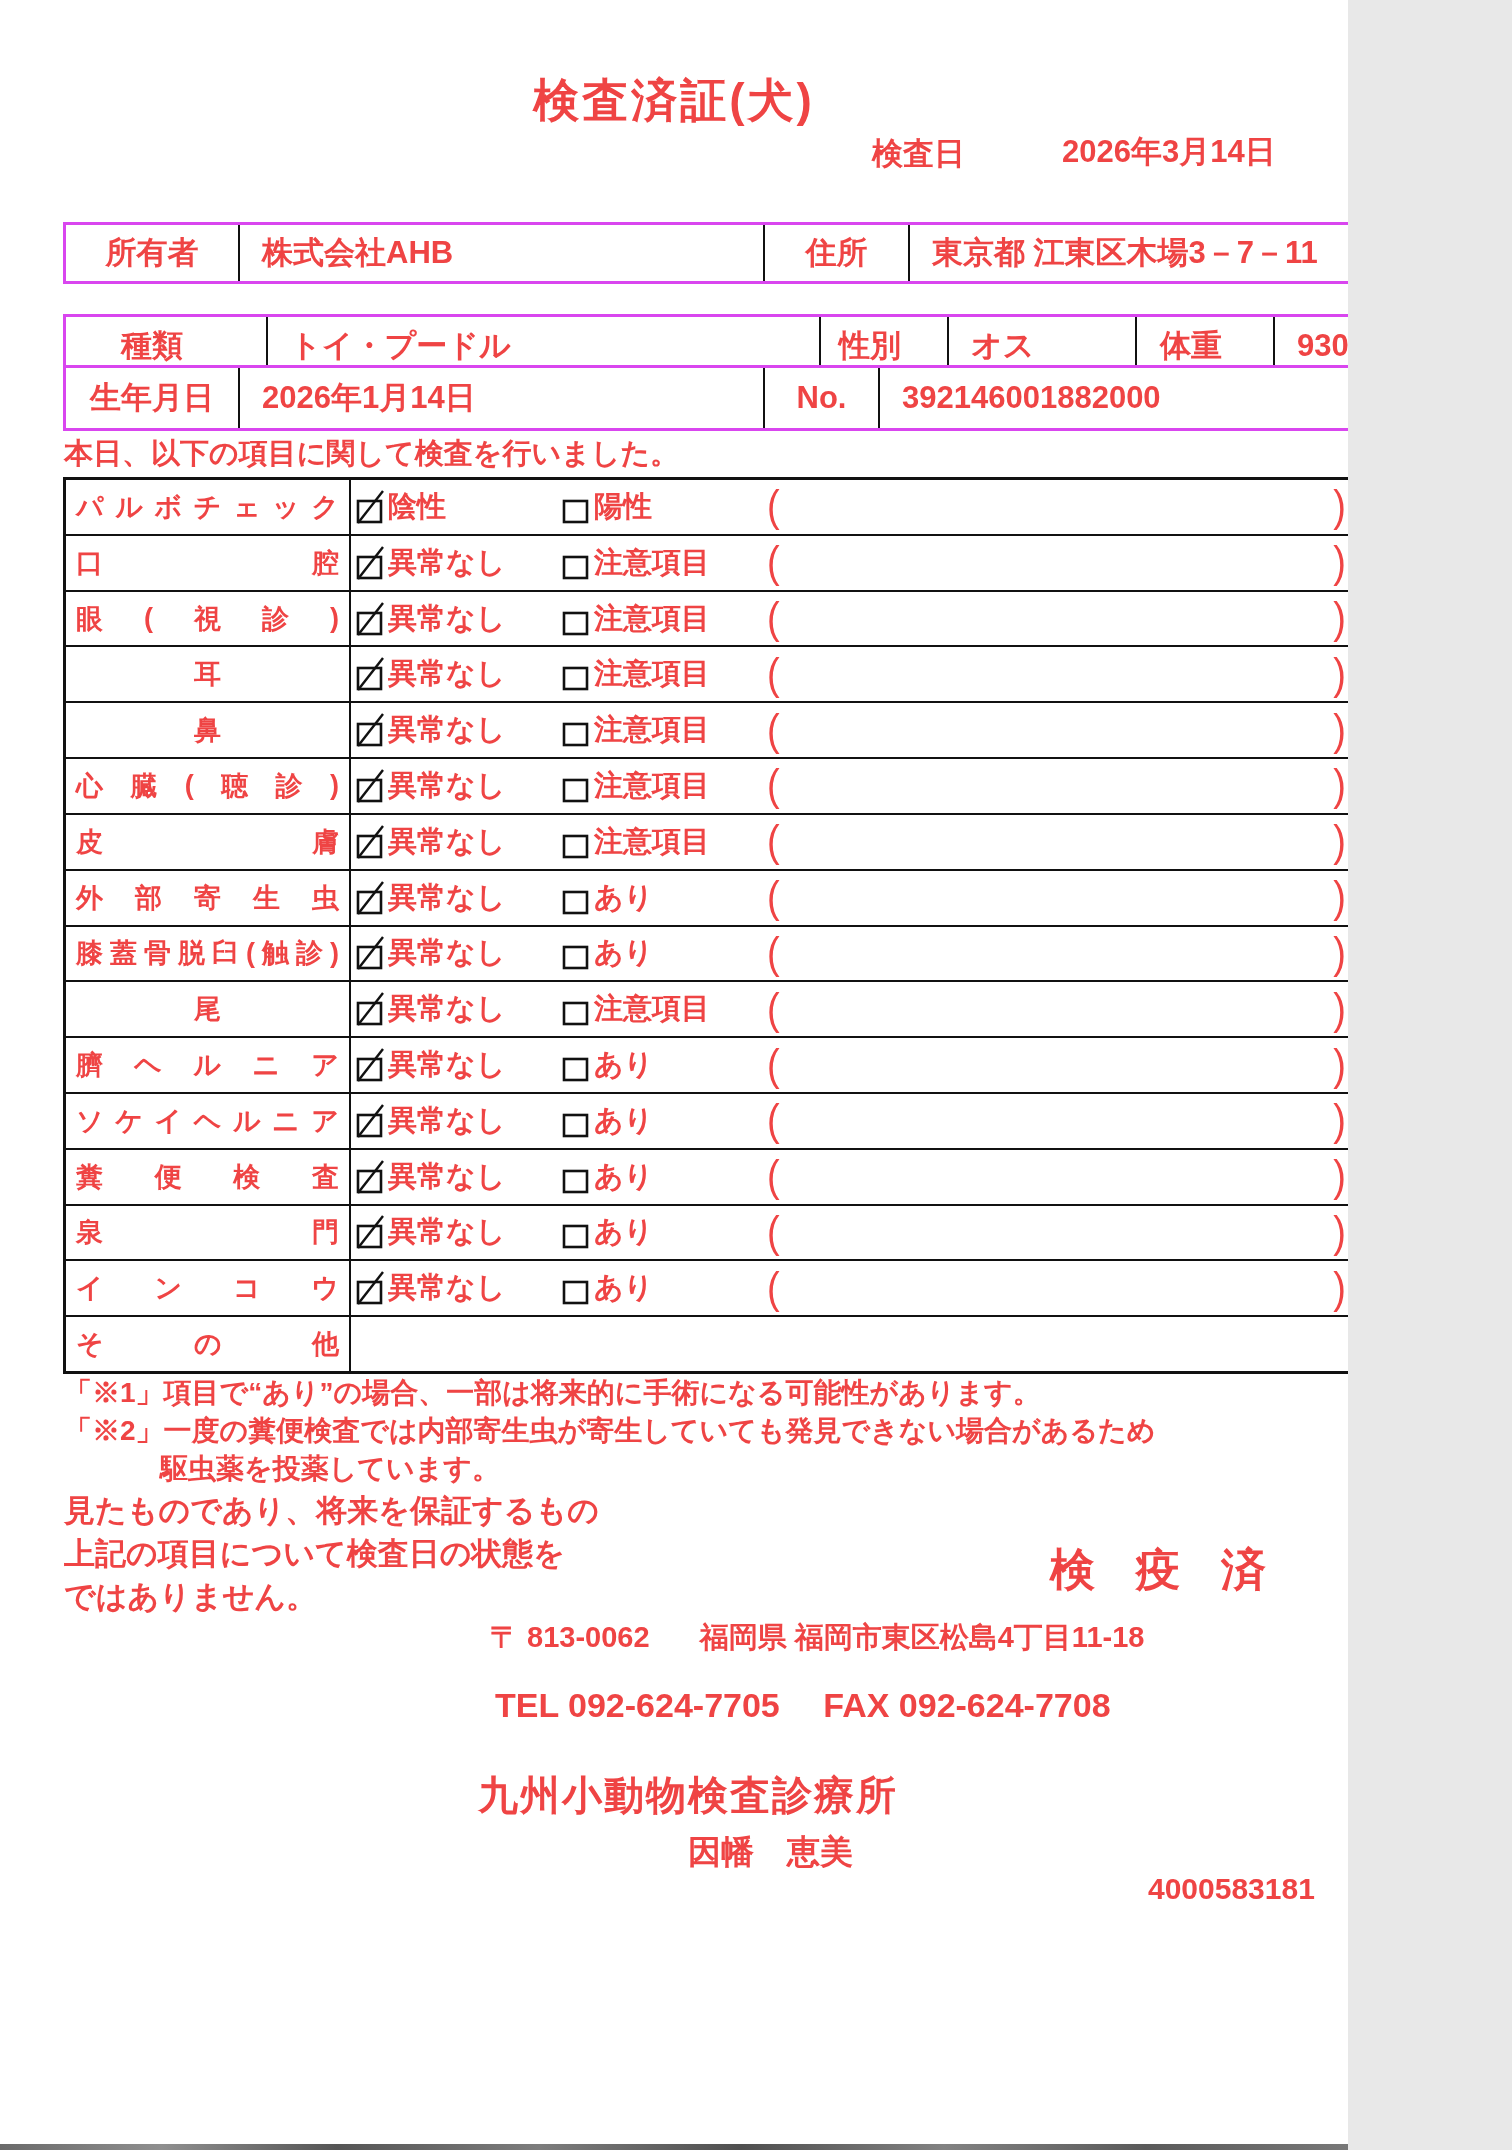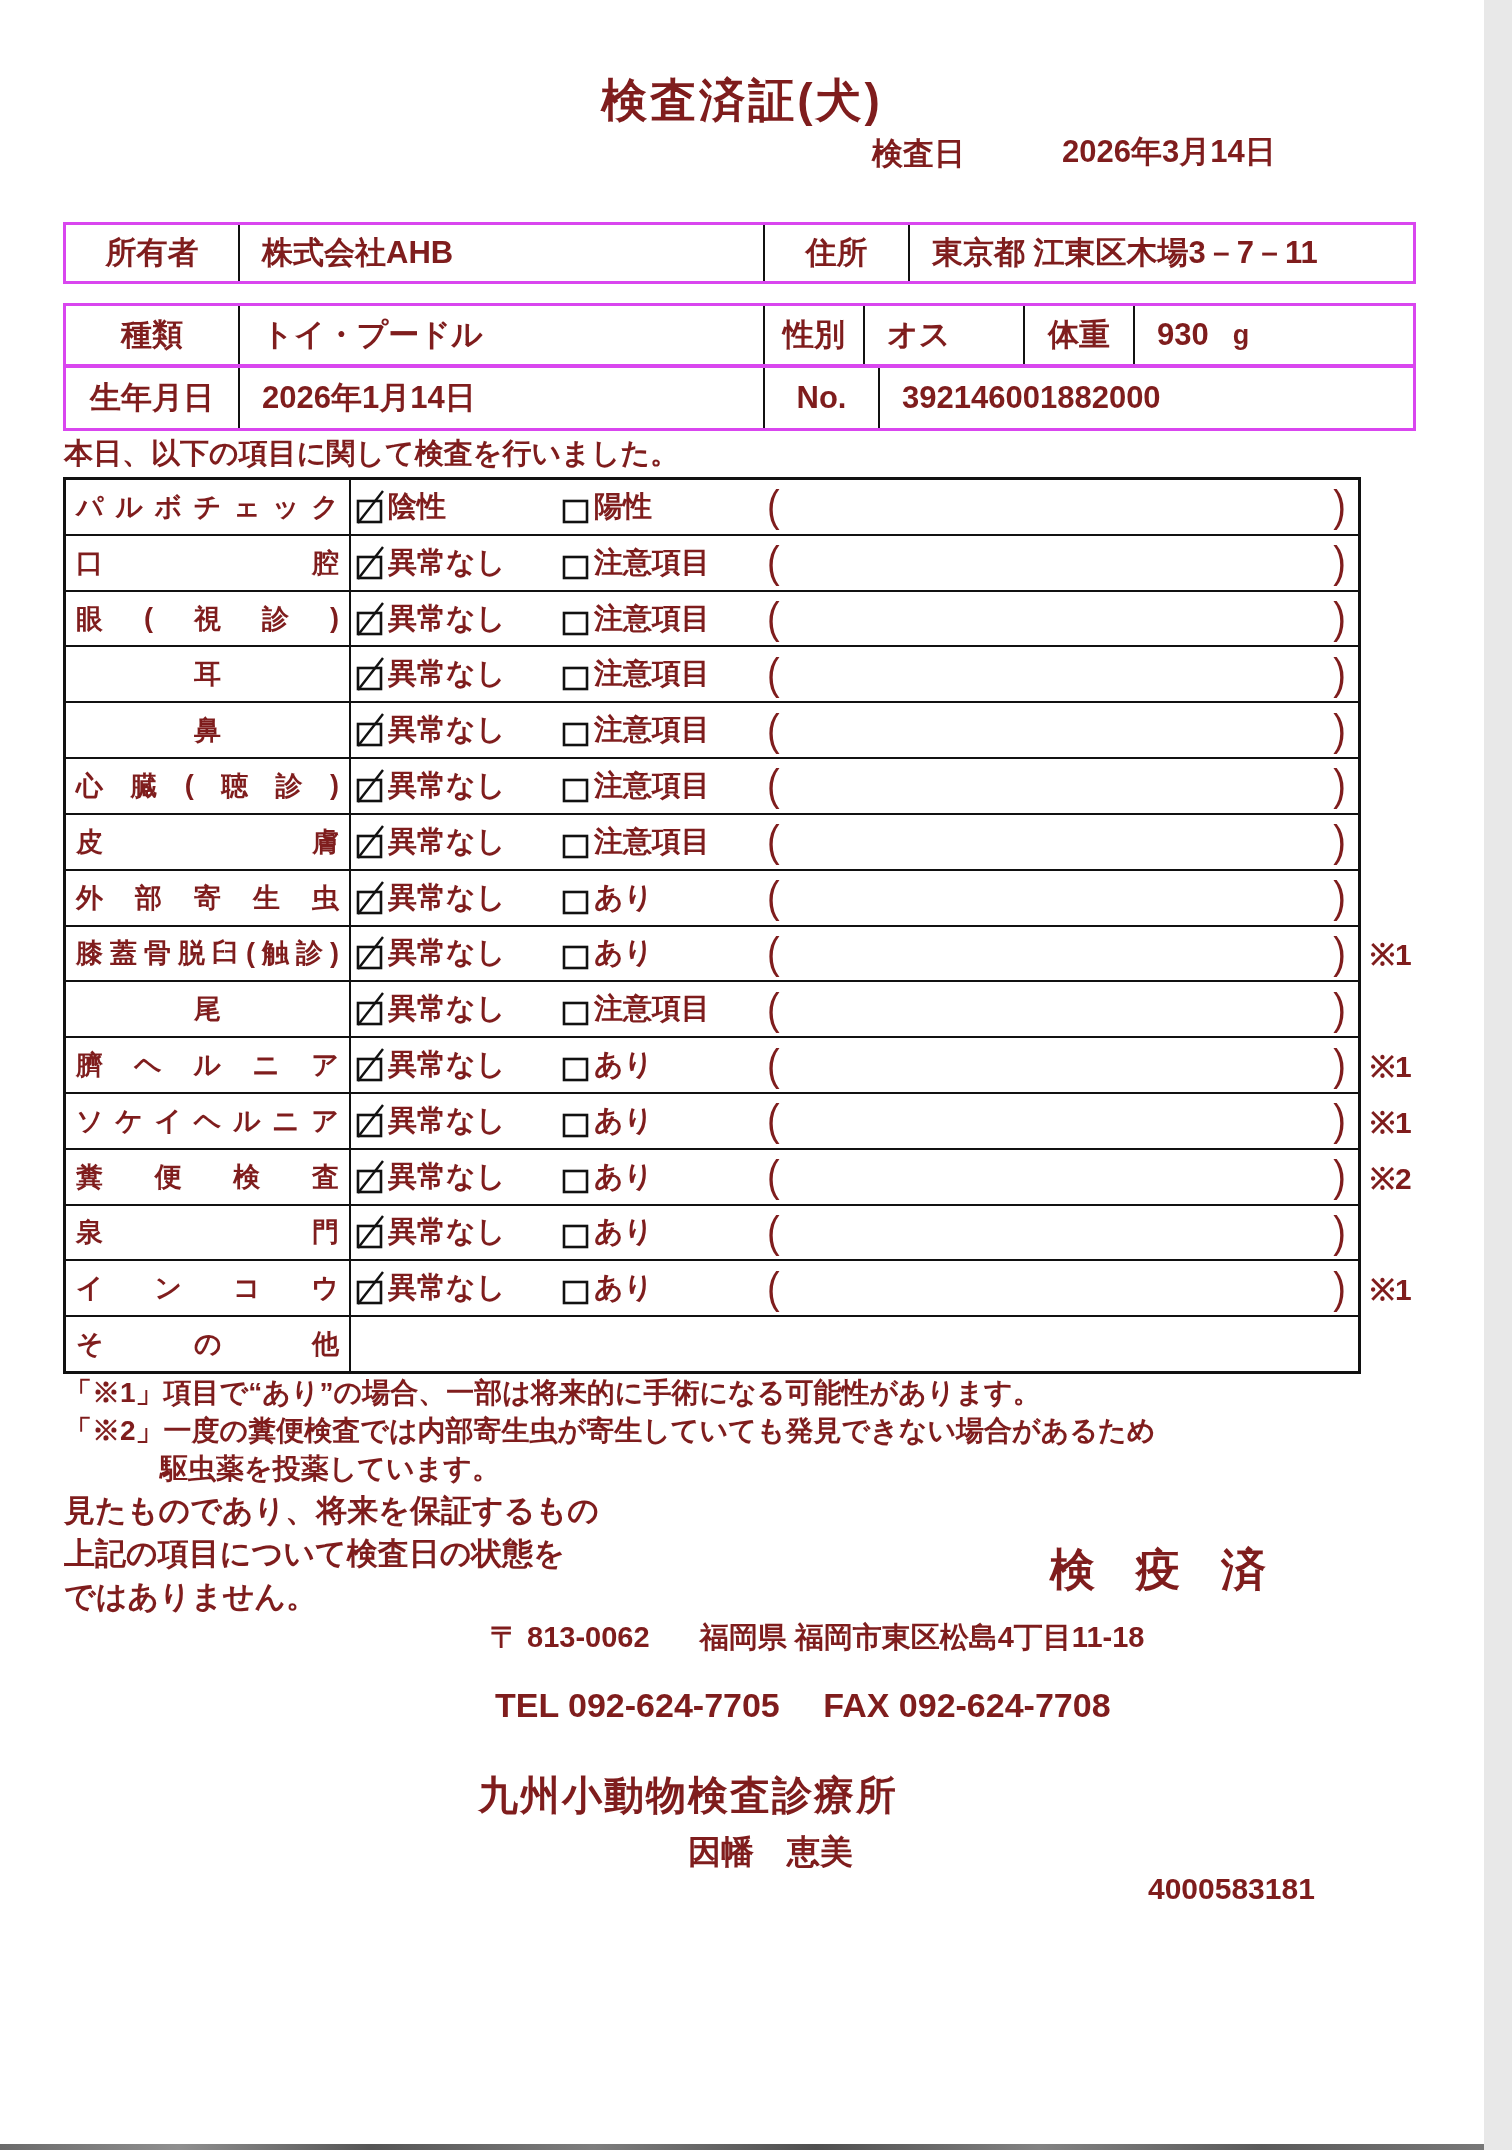--- a/index.html
+++ b/index.html
@@ -1,21 +1,21 @@
 <!DOCTYPE html>
 <html><head>
 <meta charset="utf-8">
 <style>
   html,body{margin:0;padding:0;background:#e8e8e8;}
   .page{
     position:relative;
-    width:1484px;height:2150px;
+    width:1348px;height:2150px;
     background:#ffffff;
     font-family:"Liberation Sans",sans-serif;
-    color:#7f1d1d;
+    color:#ef4444;
     overflow:hidden;
   }
   .title{
     position:absolute;top:70px;left:0;width:100%;
     text-align:center;font-size:46px;font-weight:700;letter-spacing:3px;
   }
   .insp-label{position:absolute;top:133px;left:872px;font-size:31px;font-weight:600;}
   .insp-date{position:absolute;top:131px;left:1062px;font-size:31px;font-weight:600;}
 
   .grid-table{
@@ -24,21 +24,21 @@
     font-size:31px;font-weight:600;
   }
   .grid-table .cell{
     display:flex;align-items:center;min-height:0;
     border-left:2.5px solid #111;overflow:hidden;white-space:nowrap;
   }
   .grid-table .cell:first-child{border-left:none;}
   .grid-table .label{justify-content:center;padding:0 4px;}
   .grid-table .value{justify-content:flex-start;padding:0 22px;}
   .tableA{top:222px;height:56px;grid-template-columns:172px 525px 145px 505px;}
-  .tableB1{top:303px;height:58px;grid-template-columns:172px 525px 100px 160px 110px 280px;}
+  .tableB1{top:314px;height:58px;grid-template-columns:172px 525px 100px 160px 110px 280px;gap:28px;}
   .tableB2{top:365px;height:60px;grid-template-columns:172px 525px 115px 535px;}
   .weight-cell{justify-content:flex-end;padding:0 18px;}
   .weight-unit{font-size:27px;margin-left:24px;}
 
   .intro{position:absolute;top:434px;left:64px;font-size:29px;font-weight:700;}
 
   .exam-table{
     position:absolute;left:63px;top:477px;width:1292px;height:891px;
     display:flex;flex-direction:column;
     border:3.5px solid #111;background:#fff;

